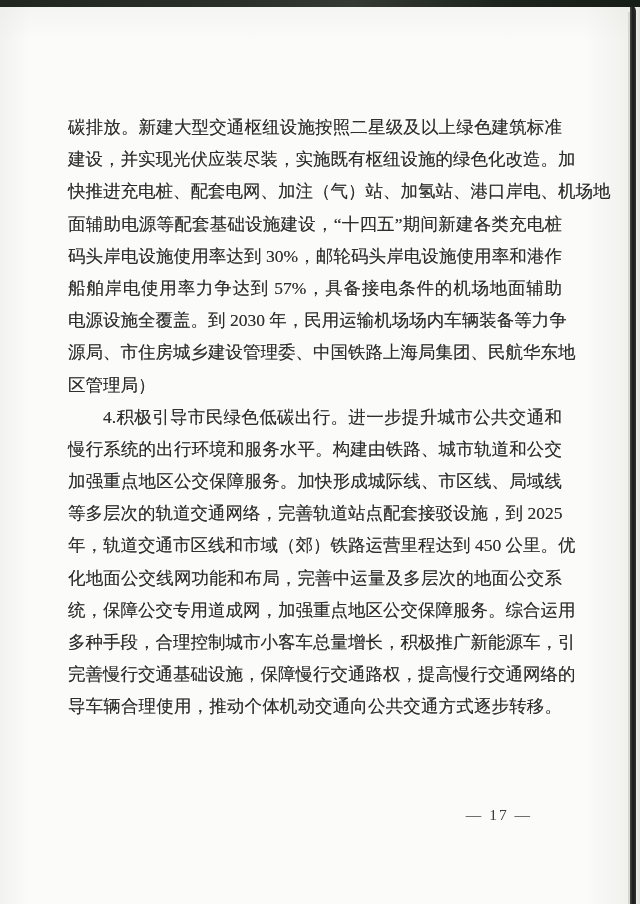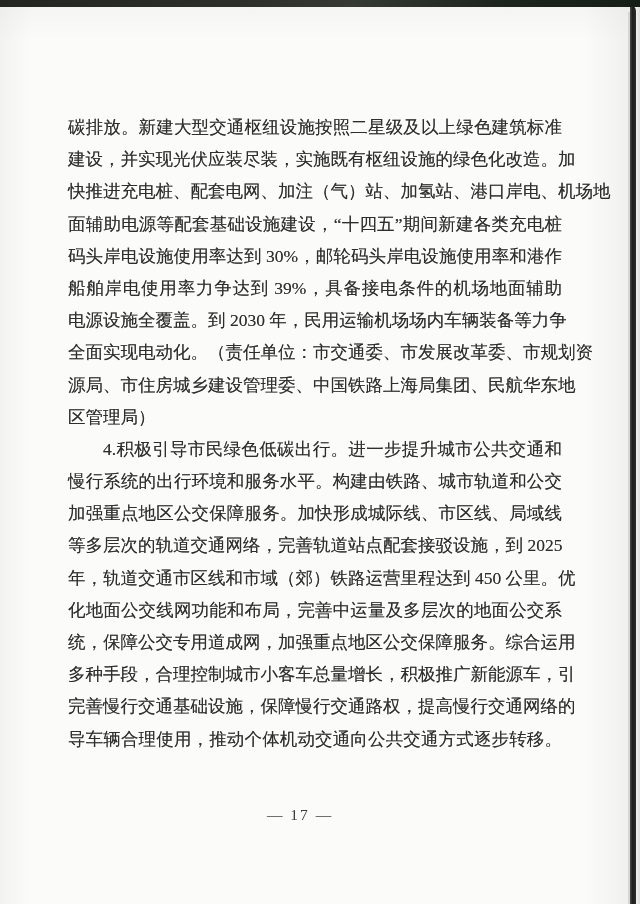--- a/index.html
+++ b/index.html
@@ -85,21 +85,21 @@
   }
   .text-line.indent {
     padding-left: 35px;
   }
   
   .page-footer {
     position: absolute;
     left: 68px;
     top: 806px;
     width: 494px;
-    text-align: center;
+    text-align: right;
     padding-right: 30px;
     box-sizing: border-box;
     z-index: 3;
   }
   .page-number {
     font-size: 15.5px;
     letter-spacing: 2px;
     color: #3c3c3c;
   }
 </style>
@@ -112,23 +112,22 @@
   <div class="page-edge-gap"></div>
   <div class="page-edge-line"></div>
   <div class="page-edge-outer"></div>
 
   <div class="text-block">
     <div class="text-line">碳排放。新建大型交通枢纽设施按照二星级及以上绿色建筑标准</div>
     <div class="text-line">建设，并实现光伏应装尽装，实施既有枢纽设施的绿色化改造。加</div>
     <div class="text-line">快推进充电桩、配套电网、加注（气）站、加氢站、港口岸电、机场地</div>
     <div class="text-line">面辅助电源等配套基础设施建设，“十四五”期间新建各类充电桩</div>
     <div class="text-line">码头岸电设施使用率达到 30%，邮轮码头岸电设施使用率和港作</div>
-    <div class="text-line">船舶岸电使用率力争达到 39%，具备接电条件的机场地面辅助</div>
+    <div class="text-line">船舶岸电使用率力争达到 57%，具备接电条件的机场地面辅助</div>
     <div class="text-line">电源设施全覆盖。到 2030 年，民用运输机场场内车辆装备等力争</div>
-    <div class="text-line">全面实现电动化。（责任单位：市交通委、市发展改革委、市规划资</div>
     <div class="text-line">源局、市住房城乡建设管理委、中国铁路上海局集团、民航华东地</div>
     <div class="text-line para-end">区管理局）</div>
     <div class="text-line indent">4.积极引导市民绿色低碳出行。进一步提升城市公共交通和</div>
     <div class="text-line">慢行系统的出行环境和服务水平。构建由铁路、城市轨道和公交</div>
     <div class="text-line">加强重点地区公交保障服务。加快形成城际线、市区线、局域线</div>
     <div class="text-line">等多层次的轨道交通网络，完善轨道站点配套接驳设施，到 2025</div>
     <div class="text-line">年，轨道交通市区线和市域（郊）铁路运营里程达到 450 公里。优</div>
     <div class="text-line">化地面公交线网功能和布局，完善中运量及多层次的地面公交系</div>
     <div class="text-line">统，保障公交专用道成网，加强重点地区公交保障服务。综合运用</div>
     <div class="text-line">多种手段，合理控制城市小客车总量增长，积极推广新能源车，引</div>

